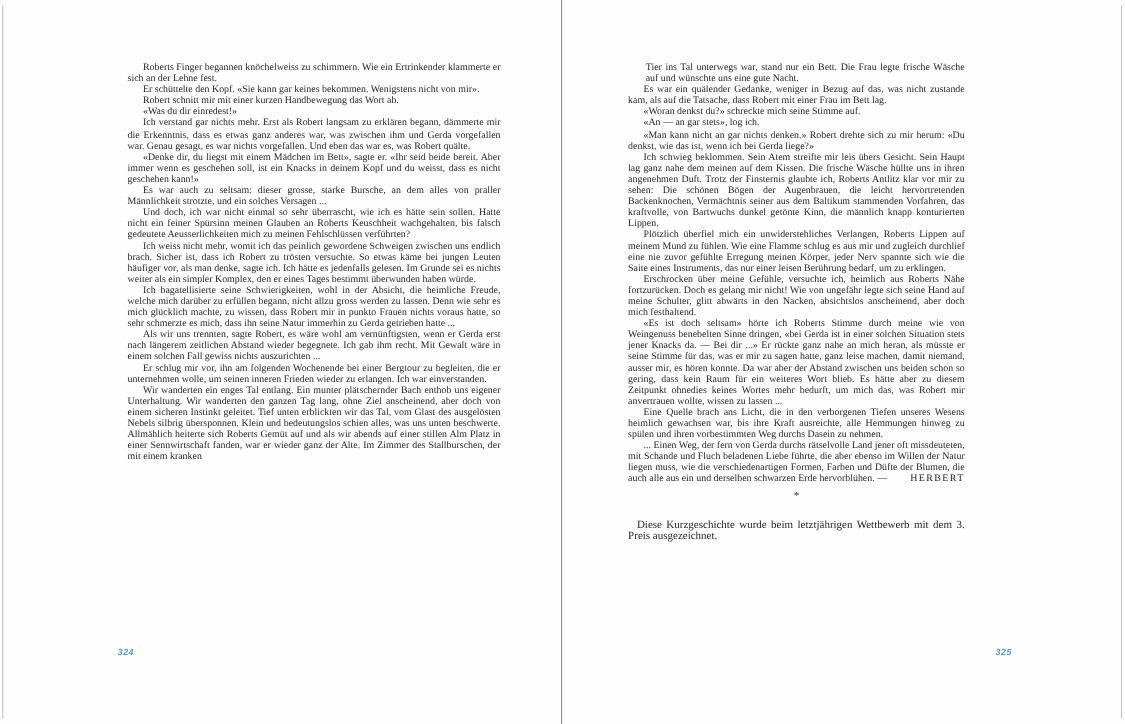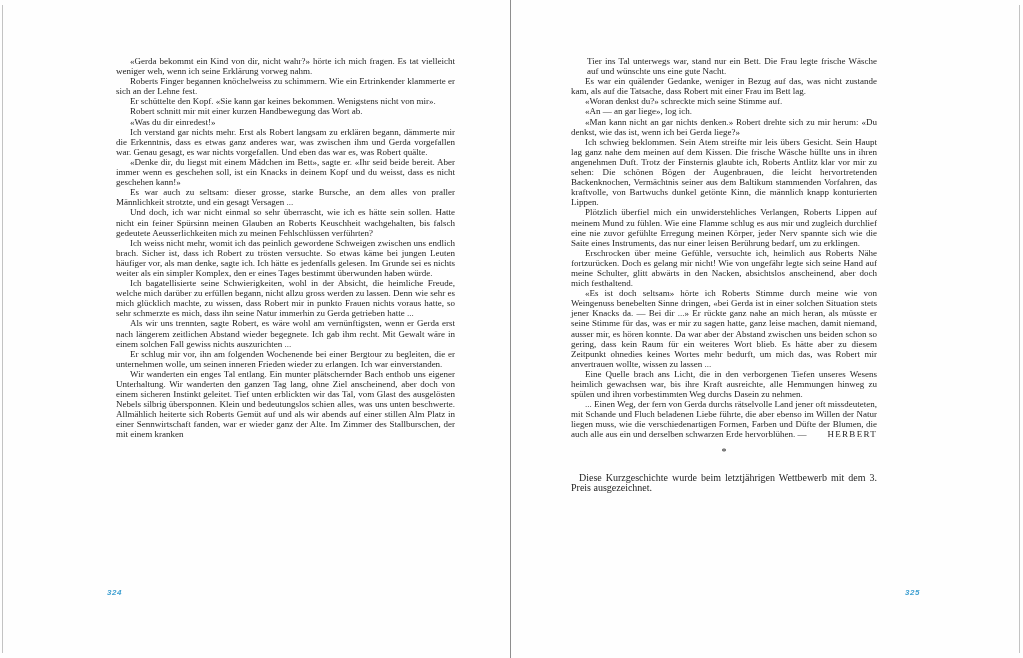--- a/index.html
+++ b/index.html
@@ -66,43 +66,42 @@
 <body>
 
 <div class="spread">
 
   <div class="vline edge-line" id="edge-left"></div>
   <div class="vline" id="divider"></div>
   <div class="vline edge-line" id="edge-right"></div>
 
   <div class="text-col" id="col-left">
     <div class="paragraphs">
-        <p>«Gerda bekommt ein Kind von dir, nicht wahr?» hörte ich mich fragen. Es tat vielleicht weniger weh, wenn ich seine Erklärung vorweg nahm.</p>
         <p>Roberts Finger begannen knöchelweiss zu schimmern. Wie ein Ertrinkender klammerte er sich an der Lehne fest.</p>
         <p>Er schüttelte den Kopf. «Sie kann gar keines bekommen. Wenigstens nicht von mir».</p>
         <p>Robert schnitt mir mit einer kurzen Handbewegung das Wort ab.</p>
         <p>«Was du dir einredest!»</p>
         <p>Ich verstand gar nichts mehr. Erst als Robert langsam zu erklären begann, dämmerte mir die Erkenntnis, dass es etwas ganz anderes war, was zwischen ihm und Gerda vorgefallen war. Genau gesagt, es war nichts vorgefallen. Und eben das war es, was Robert quälte.</p>
         <p>«Denke dir, du liegst mit einem Mädchen im Bett», sagte er. «Ihr seid beide bereit. Aber immer wenn es geschehen soll, ist ein Knacks in deinem Kopf und du weisst, dass es nicht geschehen kann!»</p>
-        <p>Es war auch zu seltsam: dieser grosse, starke Bursche, an dem alles von praller Männlichkeit strotzte, und ein gesagt Versagen ...</p>
+        <p>Es war auch zu seltsam: dieser grosse, starke Bursche, an dem alles von praller Männlichkeit strotzte, und ein solches Versagen ...</p>
         <p>Und doch, ich war nicht einmal so sehr überrascht, wie ich es hätte sein sollen. Hatte nicht ein feiner Spürsinn meinen Glauben an Roberts Keuschheit wachgehalten, bis falsch gedeutete Aeusserlichkeiten mich zu meinen Fehlschlüssen verführten?</p>
         <p>Ich weiss nicht mehr, womit ich das peinlich gewordene Schweigen zwischen uns endlich brach. Sicher ist, dass ich Robert zu trösten versuchte. So etwas käme bei jungen Leuten häufiger vor, als man denke, sagte ich. Ich hätte es jedenfalls gelesen. Im Grunde sei es nichts weiter als ein simpler Komplex, den er eines Tages bestimmt überwunden haben würde.</p>
         <p>Ich bagatellisierte seine Schwierigkeiten, wohl in der Absicht, die heimliche Freude, welche mich darüber zu erfüllen begann, nicht allzu gross werden zu lassen. Denn wie sehr es mich glücklich machte, zu wissen, dass Robert mir in punkto Frauen nichts voraus hatte, so sehr schmerzte es mich, dass ihn seine Natur immerhin zu Gerda getrieben hatte ...</p>
         <p>Als wir uns trennten, sagte Robert, es wäre wohl am vernünftigsten, wenn er Gerda erst nach längerem zeitlichen Abstand wieder begegnete. Ich gab ihm recht. Mit Gewalt wäre in einem solchen Fall gewiss nichts auszurichten ...</p>
         <p>Er schlug mir vor, ihn am folgenden Wochenende bei einer Bergtour zu begleiten, die er unternehmen wolle, um seinen inneren Frieden wieder zu erlangen. Ich war einverstanden.</p>
         <p>Wir wanderten ein enges Tal entlang. Ein munter plätschernder Bach enthob uns eigener Unterhaltung. Wir wanderten den ganzen Tag lang, ohne Ziel anscheinend, aber doch von einem sicheren Instinkt geleitet. Tief unten erblickten wir das Tal, vom Glast des ausgelösten Nebels silbrig übersponnen. Klein und bedeutungslos schien alles, was uns unten beschwerte. Allmählich heiterte sich Roberts Gemüt auf und als wir abends auf einer stillen Alm Platz in einer Sennwirtschaft fanden, war er wieder ganz der Alte. Im Zimmer des Stallburschen, der mit einem kranken</p>
       </div>
   </div>
 
   <div class="text-col" id="col-right">
     <div class="paragraphs">
         <p>Tier ins Tal unterwegs war, stand nur ein Bett. Die Frau legte frische Wäsche auf und wünschte uns eine gute Nacht.</p>
         <p>Es war ein quälender Gedanke, weniger in Bezug auf das, was nicht zustande kam, als auf die Tatsache, dass Robert mit einer Frau im Bett lag.</p>
         <p>«Woran denkst du?» schreckte mich seine Stimme auf.</p>
-        <p>«An — an gar liege», log ich.</p>
+        <p>«An — an gar stets», log ich.</p>
         <p>«Man kann nicht an gar nichts denken.» Robert drehte sich zu mir herum: «Du denkst, wie das ist, wenn ich bei Gerda liege?»</p>
         <p>Ich schwieg beklommen. Sein Atem streifte mir leis übers Gesicht. Sein Haupt lag ganz nahe dem meinen auf dem Kissen. Die frische Wäsche hüllte uns in ihren angenehmen Duft. Trotz der Finsternis glaubte ich, Roberts Antlitz klar vor mir zu sehen: Die schönen Bögen der Augenbrauen, die leicht hervortretenden Backenknochen, Vermächtnis seiner aus dem Baltikum stammenden Vorfahren, das kraftvolle, von Bartwuchs dunkel getönte Kinn, die männlich knapp konturierten Lippen.</p>
         <p>Plötzlich überfiel mich ein unwiderstehliches Verlangen, Roberts Lippen auf meinem Mund zu fühlen. Wie eine Flamme schlug es aus mir und zugleich durchlief eine nie zuvor gefühlte Erregung meinen Körper, jeder Nerv spannte sich wie die Saite eines Instruments, das nur einer leisen Berührung bedarf, um zu erklingen.</p>
         <p>Erschrocken über meine Gefühle, versuchte ich, heimlich aus Roberts Nähe fortzurücken. Doch es gelang mir nicht! Wie von ungefähr legte sich seine Hand auf meine Schulter, glitt abwärts in den Nacken, absichtslos anscheinend, aber doch mich festhaltend.</p>
         <p>«Es ist doch seltsam» hörte ich Roberts Stimme durch meine wie von Weingenuss benebelten Sinne dringen, «bei Gerda ist in einer solchen Situation stets jener Knacks da. — Bei dir ...» Er rückte ganz nahe an mich heran, als müsste er seine Stimme für das, was er mir zu sagen hatte, ganz leise machen, damit niemand, ausser mir, es hören konnte. Da war aber der Abstand zwischen uns beiden schon so gering, dass kein Raum für ein weiteres Wort blieb. Es hätte aber zu diesem Zeitpunkt ohnedies keines Wortes mehr bedurft, um mich das, was Robert mir anvertrauen wollte, wissen zu lassen ...</p>
         <p>Eine Quelle brach ans Licht, die in den verborgenen Tiefen unseres Wesens heimlich gewachsen war, bis ihre Kraft ausreichte, alle Hemmungen hinweg zu spülen und ihren vorbestimmten Weg durchs Dasein zu nehmen.</p>
       </div>
     <p class="closing"><span>... Einen Weg, der fern von Gerda durchs rätselvolle Land jener oft missdeuteten, mit Schande und Fluch beladenen Liebe führte, die aber ebenso im Willen der Natur liegen muss, wie die verschiedenartigen Formen, Farben und Düfte der Blumen, die auch alle aus ein und derselben schwarzen Erde hervorblühen. — </span><span class="signature">HERBERT</span></p>
     <div class="separator">*</div>
     <p class="footnote">Diese Kurzgeschichte wurde beim letztjährigen Wettbewerb mit dem 3. Preis ausgezeichnet.</p>

